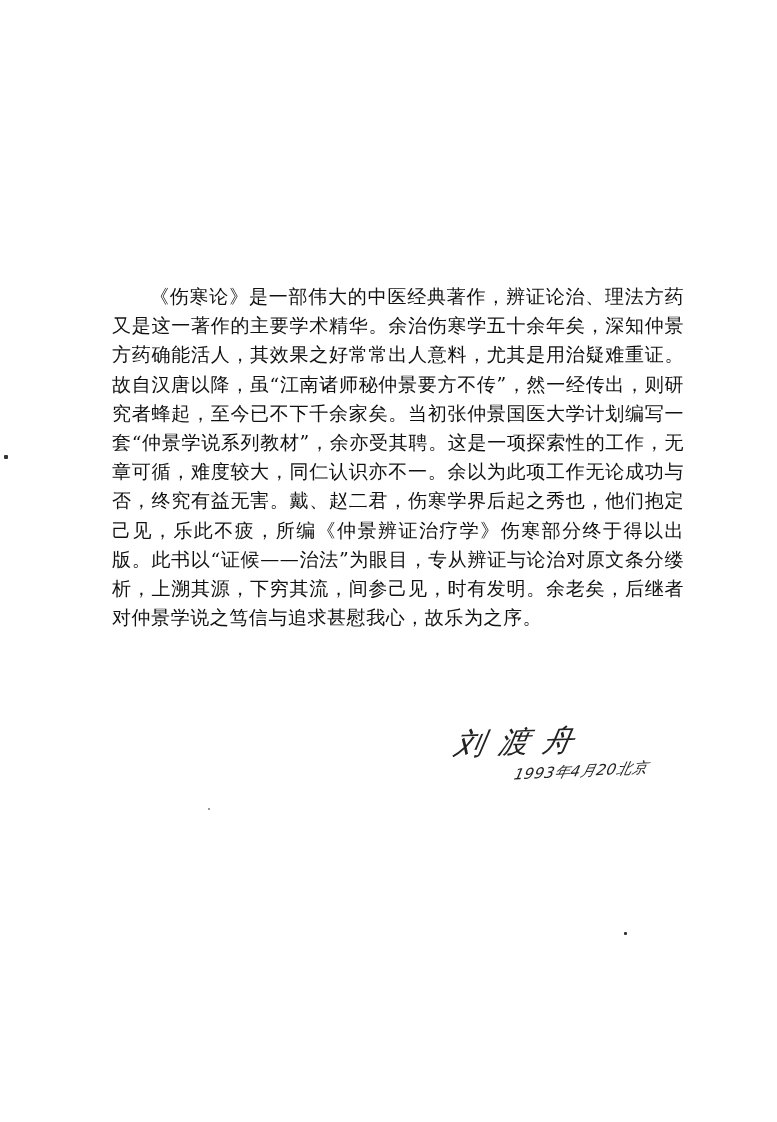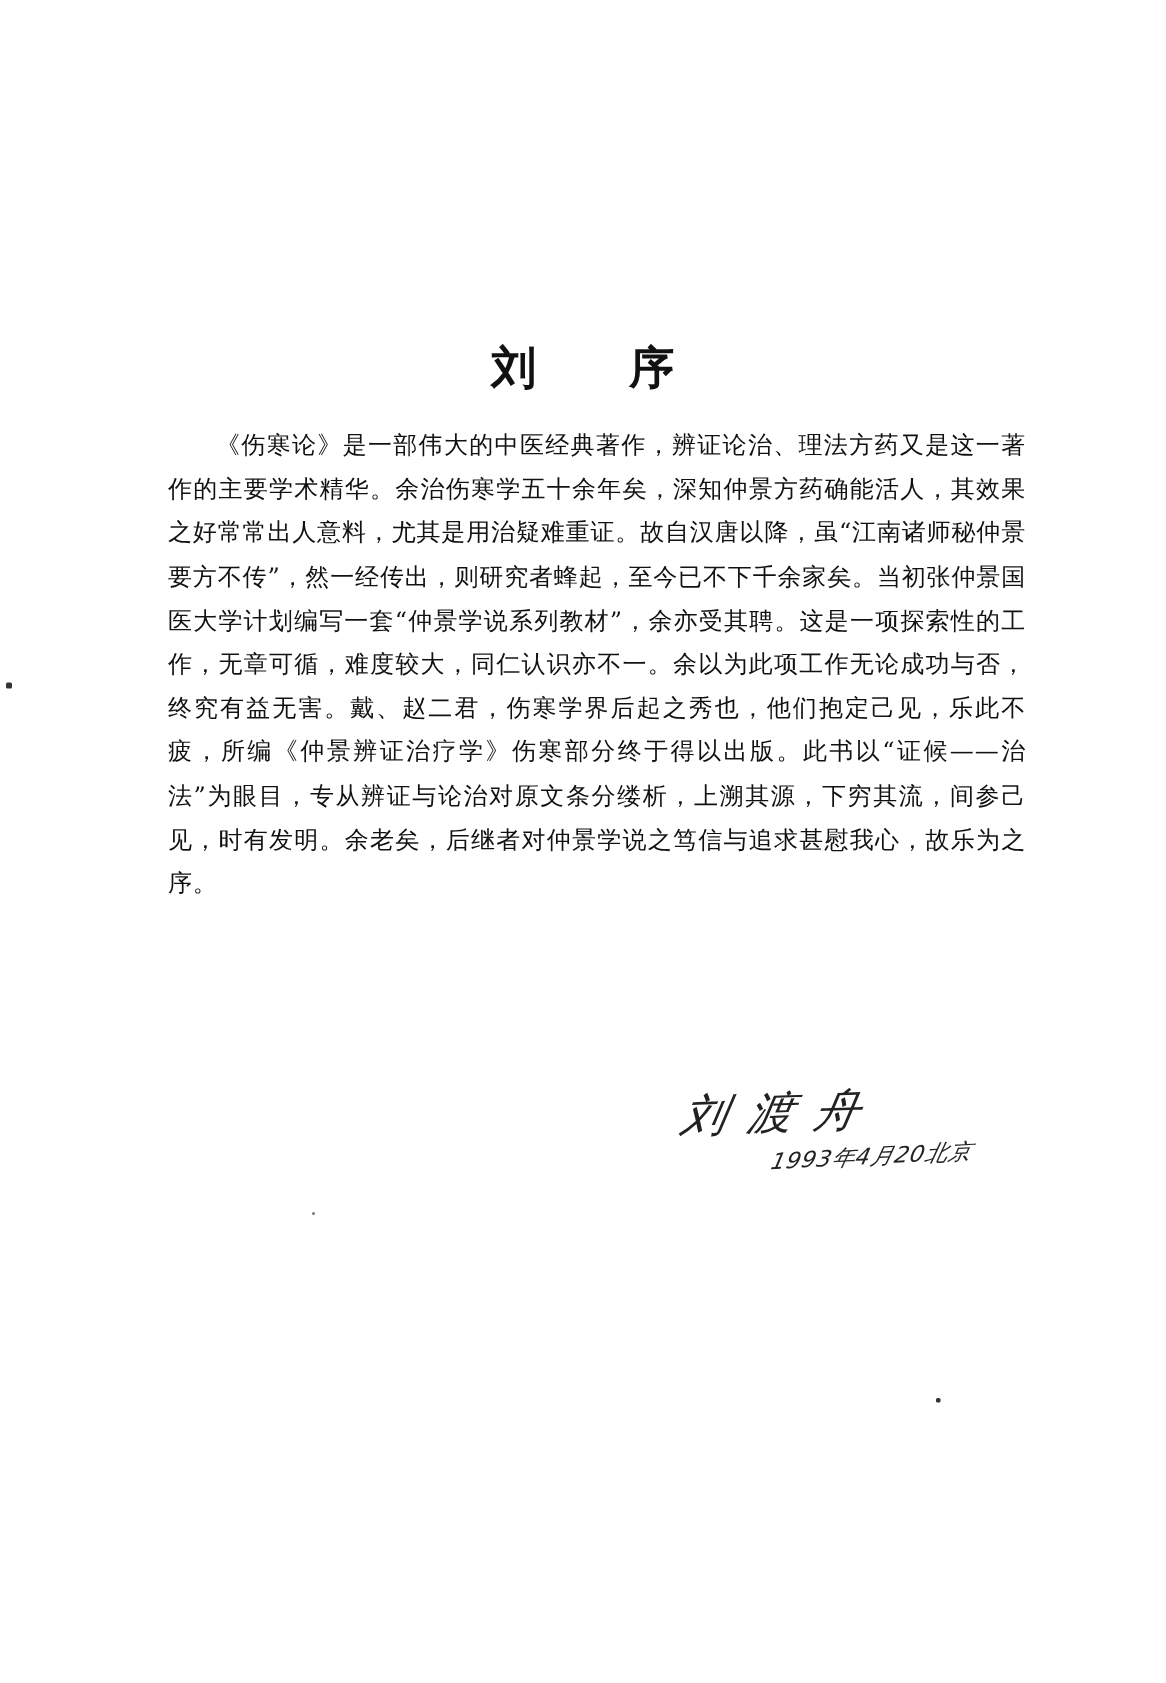--- a/index.html
+++ b/index.html
@@ -38,21 +38,21 @@
   }
   .title .gap {
     display: inline-block;
     width: 62px;
   }
   .body-text {
     position: absolute;
     left: 112px;
     top: 282px;
     width: 572px;
-    font-size: 16px;
+    font-size: 19px;
     line-height: 29.2px;
     text-align: justify;
     text-align-last: left;
     letter-spacing: 0.55px;
   }
   .body-text p {
     margin: 0;
     text-indent: 2em;
   }
   .signature {
@@ -88,23 +88,20 @@
     position: absolute;
     background: #333;
     border-radius: 1px;
   }
 </style>
 </head>
 <body>
 
 <div class="page">
 
-  <div class="title">
-    <span>刘</span><span class="gap"></span><span>序</span>
-  </div>
 
   <div class="body-text">
     <p>《伤寒论》是一部伟大的中医经典著作，辨证论治、理法方药又是这一著作的主要学术精华。余治伤寒学五十余年矣，深知仲景方药确能活人，其效果之好常常出人意料，尤其是用治疑难重证。故自汉唐以降，虽“江南诸师秘仲景要方不传”，然一经传出，则研究者蜂起，至今已不下千余家矣。当初张仲景国医大学计划编写一套“仲景学说系列教材”，余亦受其聘。这是一项探索性的工作，无章可循，难度较大，同仁认识亦不一。余以为此项工作无论成功与否，终究有益无害。戴、赵二君，伤寒学界后起之秀也，他们抱定己见，乐此不疲，所编《仲景辨证治疗学》伤寒部分终于得以出版。此书以“证候——治法”为眼目，专从辨证与论治对原文条分缕析，上溯其源，下穷其流，间参己见，时有发明。余老矣，后继者对仲景学说之笃信与追求甚慰我心，故乐为之序。</p>
   </div>
 
   <div class="signature">
     <div class="sig-name">刘渡舟</div>
     <div class="sig-date">1993年4月20北京</div>
   </div>
 

